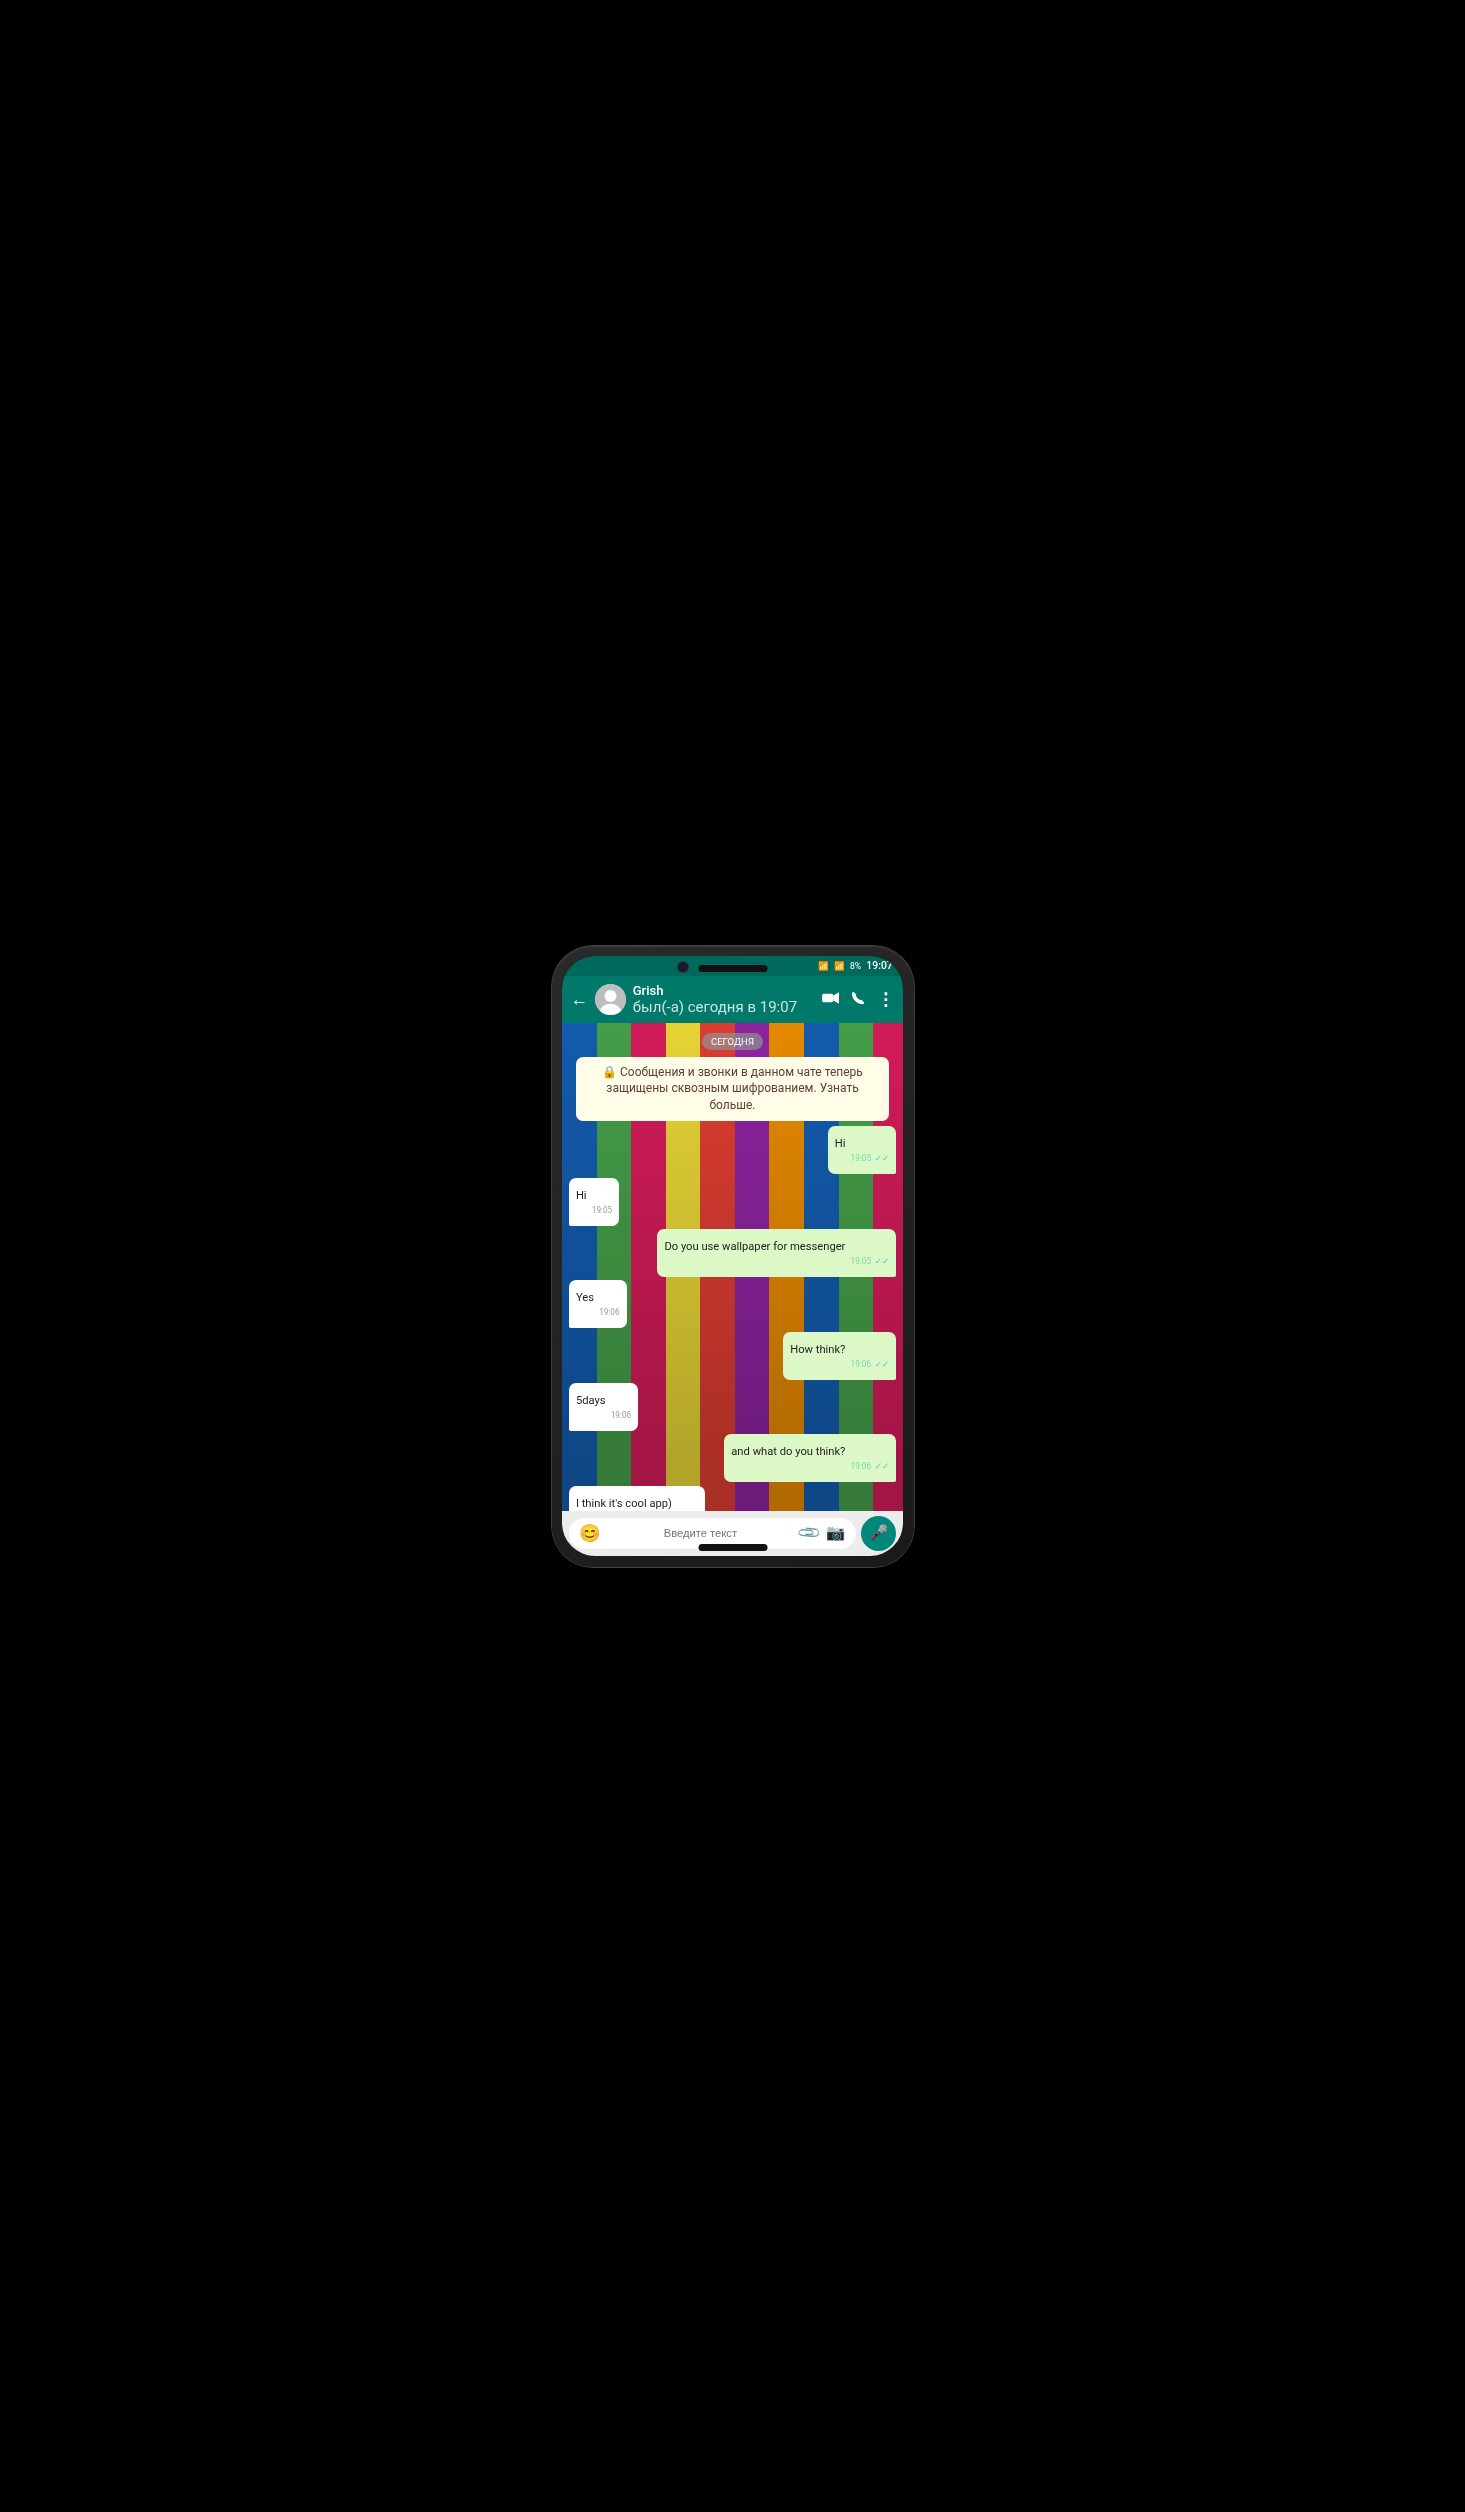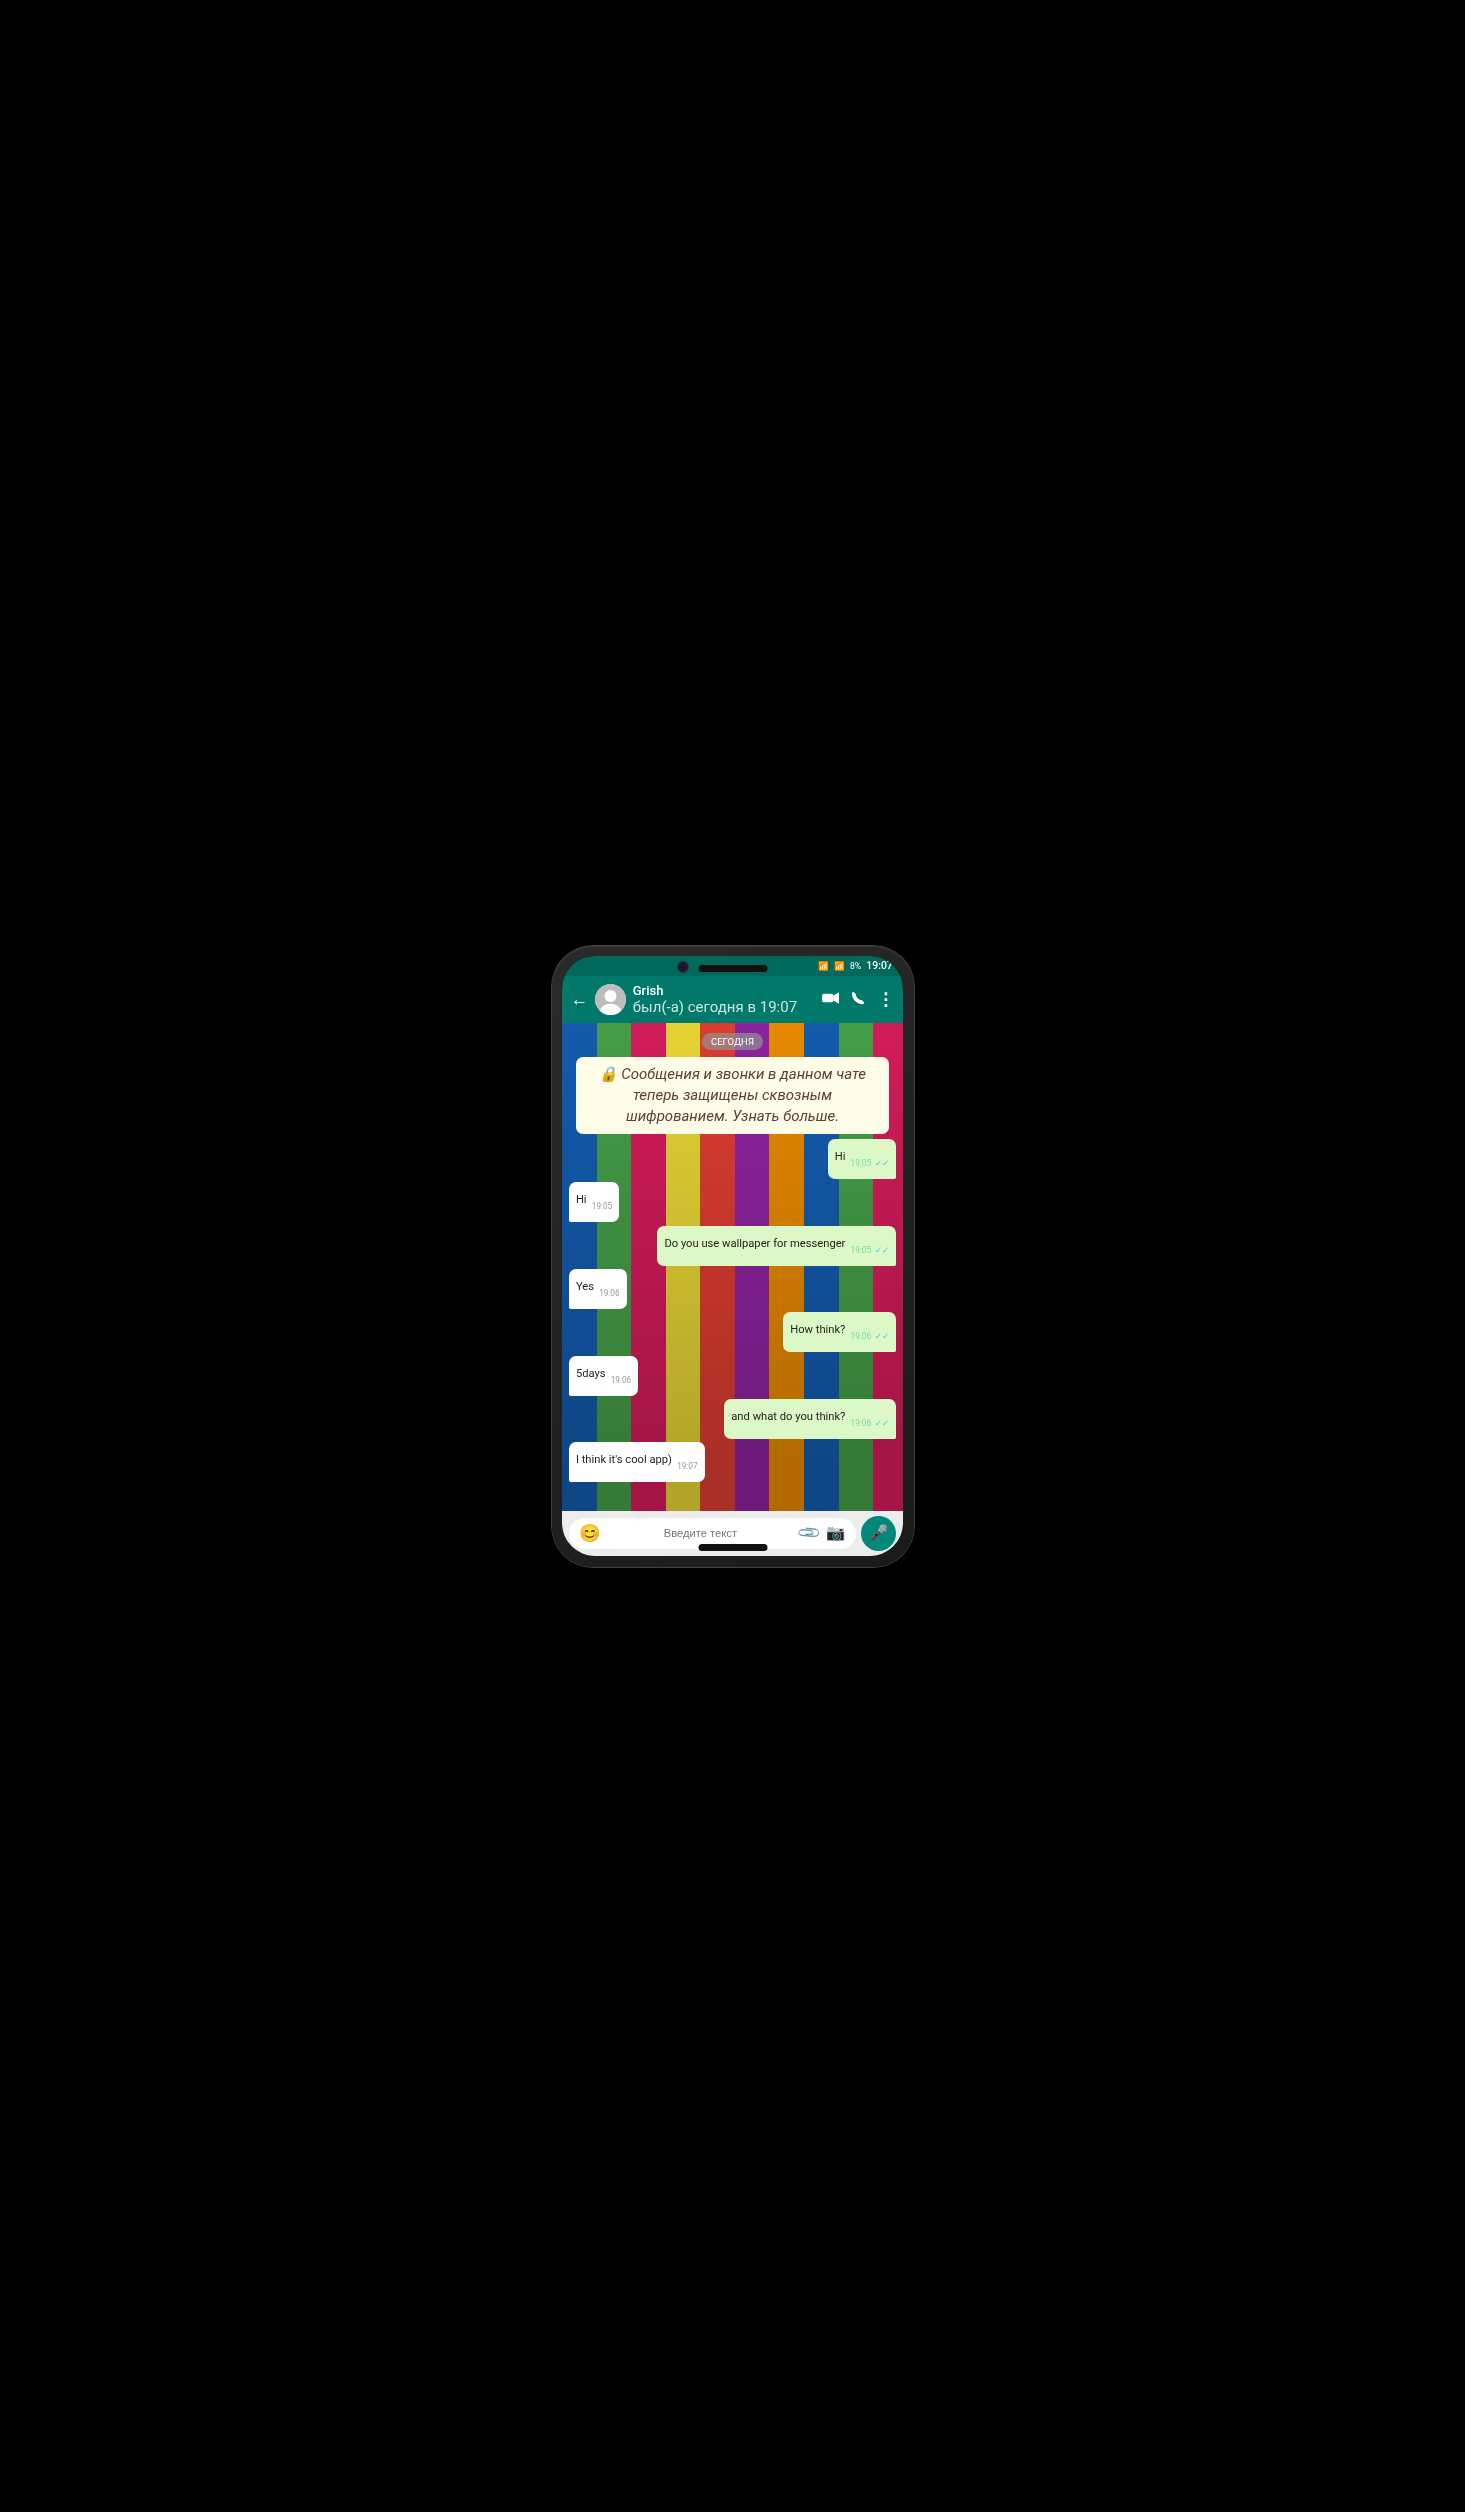--- a/index.html
+++ b/index.html
@@ -193,26 +193,25 @@
       padding: 2.6px 8.6px;
       border-radius: 10.4px;
       margin: 3.5px 0;
     }
 
     
     .encryption-notice {
       background: #fffde7;
       border-radius: 7px;
       padding: 7px 10.4px;
-      font-size: 15px;
+      font-size: 12px;
       color: #5d4037;
       text-align: center;
       margin: 3.5px 7px;
       line-height: 1.4;
-      font-style: italic;
     }
 
     
     .msg-row {
       display: flex;
       margin: 1.7px 0;
     }
 
     .msg-row.sent {
       justify-content: flex-end;
@@ -244,21 +243,21 @@
     .bubble-text {
       display: inline;
       color: #222;
     }
 
     .bubble-time {
       font-size: 8.2px;
       color: #999;
       margin-left: 5.2px;
       float: right;
-      margin-top: 8px;
+      margin-top: 16px;
     }
 
     .bubble-time.sent {
       color: #7da;
     }
 
     .checkmarks {
       font-size: 8.6px;
       color: #4fc3f7;
       margin-left: 1.7px;

